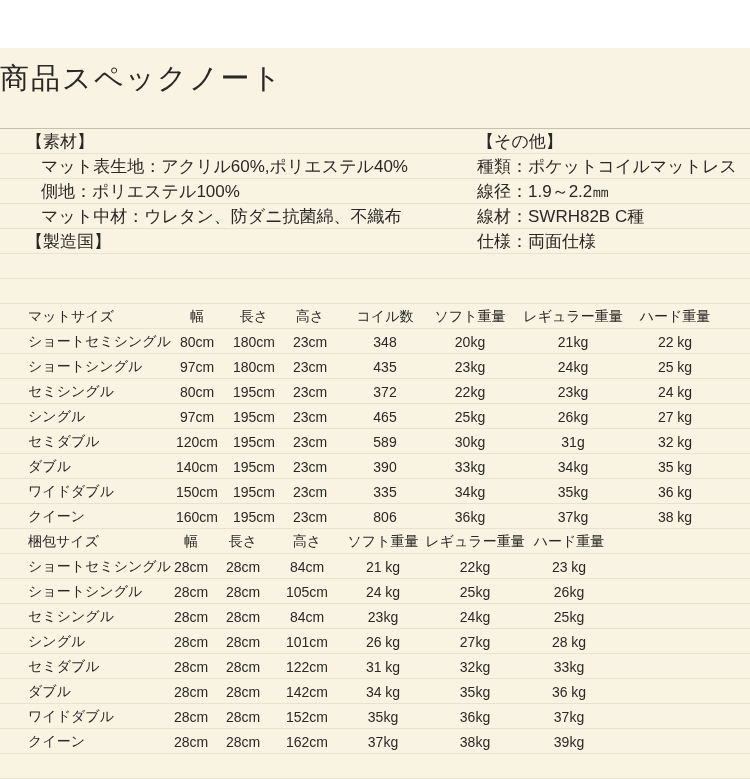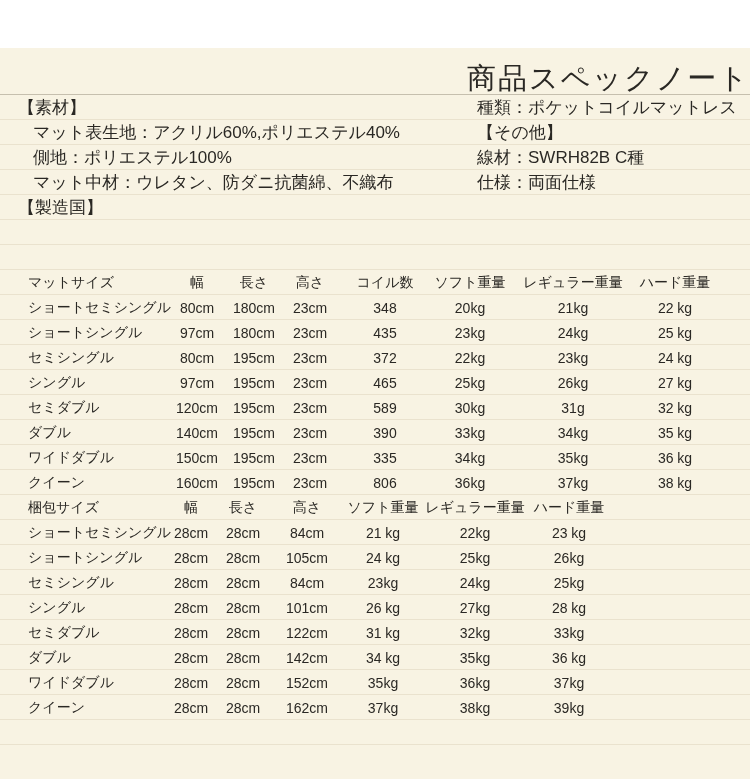--- a/index.html
+++ b/index.html
@@ -17,23 +17,23 @@
     font-family:"Liberation Sans","DejaVu Sans",sans-serif;
     color:var(--text);
     overflow:hidden;
   }
   .note-page{
     position:absolute;top:48px;left:0;
     width:750px;height:731px;
     background:var(--paper);
   }
   .title-block{
-    height:47px;
+    height:81px;
     border-bottom:1px solid var(--divider);
-    text-align:right;
+    text-align:left;
   }
   .page-title{
     font-size:29px;
     line-height:40px;
     padding-top:10px;
     letter-spacing:2px;
     font-weight:400;
     white-space:nowrap;
   }
   .content{
@@ -42,21 +42,21 @@
     background-image:repeating-linear-gradient(
       to bottom,
       transparent 0px, transparent 24px,
       var(--ruling) 24px, var(--ruling) 25px);
   }
   .info-section{
     position:relative;
     height:175px;
   }
   .materials-col{
-    padding-left:18px;
+    padding-left:26px;
   }
   .other-col{
     position:absolute;
     left:477px;top:0;
   }
   .info-line{
     height:25px;line-height:25px;
     font-size:17px;
     white-space:nowrap;
   }
@@ -114,22 +114,23 @@
 
       <div class="materials-col">
         <div class="info-line">【素材】</div>
         <div class="info-line ind1">マット表生地：アクリル60%,ポリエステル40%</div>
         <div class="info-line ind1">側地：ポリエステル100%</div>
         <div class="info-line ind1">マット中材：ウレタン、防ダニ抗菌綿、不織布</div>
         <div class="info-line">【製造国】</div>
       </div>
 
       <div class="other-col">
+        <div class="info-line">【その他】</div>
         <div class="info-line">種類：ポケットコイルマットレス</div>
-        <div class="info-line">【その他】</div>
+        <div class="info-line">線径：1.9～2.2㎜</div>
         <div class="info-line">線材：SWRH82B C種</div>
         <div class="info-line">仕様：両面仕様</div>
       </div>
 
     </div>
 
     <div class="mat-table-wrap">
       <table>
         <colgroup>
           <col class="c-label-m">

